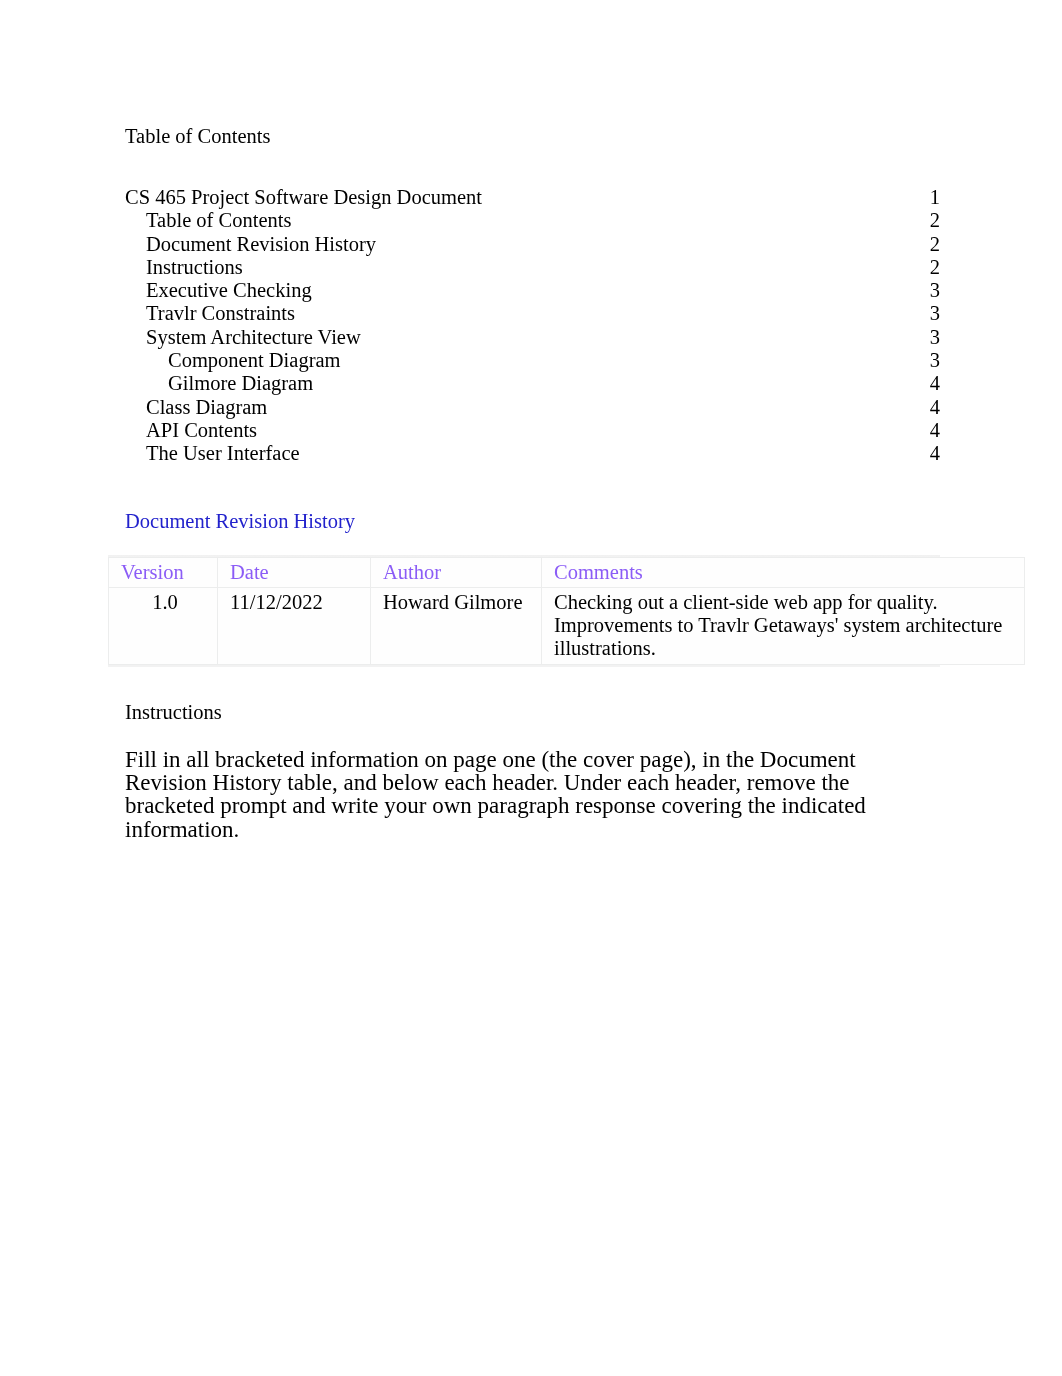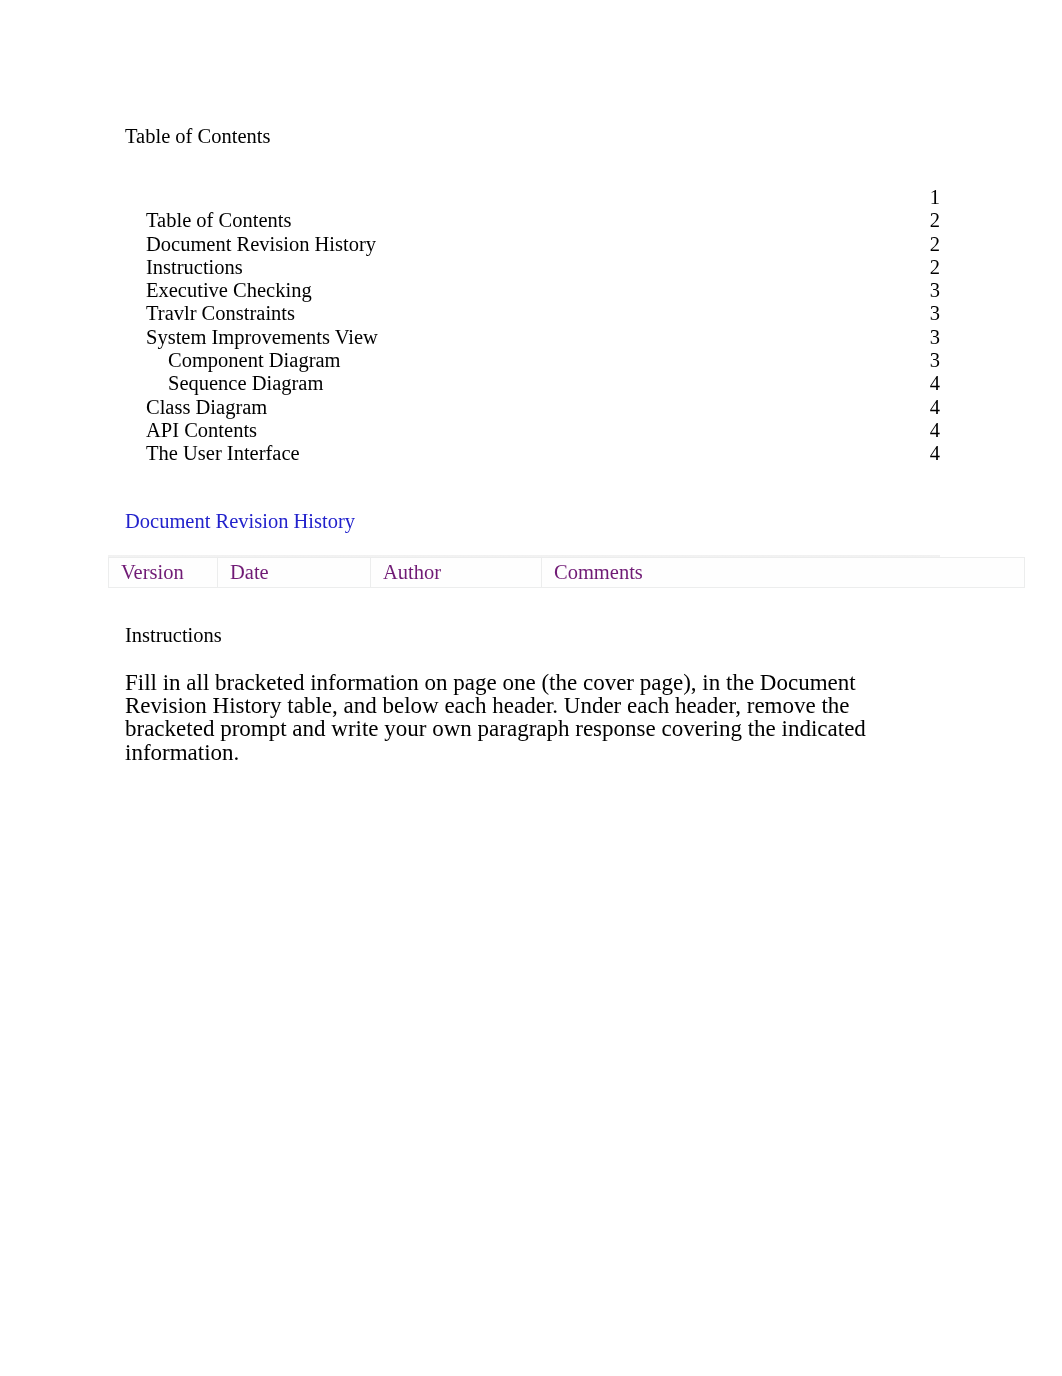--- a/index.html
+++ b/index.html
@@ -88,21 +88,21 @@
   table.rev td {
     vertical-align: top;
     padding: 3px 8px 3px 12px;
     border: 1px solid #eceded;
     background: #fefefe;
   }
   table.rev td.c-version { width: 88px; }
   table.rev td.c-date    { width: 132px; }
   table.rev td.c-author  { width: 150px; }
   table.rev td.c-comments{ width: 462px; }
-  .hdr td { color: #701a75; }
+  .hdr td { color: #8b5cf6; }
   .val-version { text-align: center; }
   .row-body td { height: 68px; }
   .row-body td.c-comments { height: auto; }
 
   
   .h-plain {
     font-size: 20.5px;
     line-height: 24px;
     margin: 33px 0 0 0;
   }
@@ -127,20 +127,21 @@
 </head>
 <body>
 
 <div class="page">
   <div class="content">
 
     <div class="toc-title">Table of Contents</div>
 
     <div class="toc-list" id="toc-list">
         <div class="toc-row lvl-0">
+          <span class="label">CS 465 Project Software Design Document</span>
           <span class="filler"></span>
           <span class="pageno">1</span>
         </div>
         <div class="toc-row lvl-1">
           <span class="label">Table of Contents</span>
           <span class="filler"></span>
           <span class="pageno">2</span>
         </div>
         <div class="toc-row lvl-1">
           <span class="label">Document Revision History</span>
@@ -156,31 +157,31 @@
           <span class="label">Executive Checking</span>
           <span class="filler"></span>
           <span class="pageno">3</span>
         </div>
         <div class="toc-row lvl-1">
           <span class="label">Travlr Constraints</span>
           <span class="filler"></span>
           <span class="pageno">3</span>
         </div>
         <div class="toc-row lvl-1">
-          <span class="label">System Improvements View</span>
+          <span class="label">System Architecture View</span>
           <span class="filler"></span>
           <span class="pageno">3</span>
         </div>
         <div class="toc-row lvl-2">
           <span class="label">Component Diagram</span>
           <span class="filler"></span>
           <span class="pageno">3</span>
         </div>
         <div class="toc-row lvl-2">
-          <span class="label">Sequence Diagram</span>
+          <span class="label">Gilmore Diagram</span>
           <span class="filler"></span>
           <span class="pageno">4</span>
         </div>
         <div class="toc-row lvl-1">
           <span class="label">Class Diagram</span>
           <span class="filler"></span>
           <span class="pageno">4</span>
         </div>
         <div class="toc-row lvl-1">
           <span class="label">API Contents</span>
@@ -198,20 +199,26 @@
 
     <div class="table-wrap">
       <table class="rev">
         <tbody>
           <tr class="hdr">
             <td class="c-version">Version</td>
             <td class="c-date">Date</td>
             <td class="c-author">Author</td>
             <td class="c-comments">Comments</td>
           </tr>
+          <tr class="row-body">
+            <td class="c-version val-version">1.0</td>
+            <td class="c-date">11/12/2022</td>
+            <td class="c-author">Howard Gilmore</td>
+            <td class="c-comments">Checking out a client-side web app for quality. Improvements to Travlr Getaways' system architecture illustrations.</td>
+          </tr>
         </tbody>
       </table>
     </div>
 
     <div class="h-plain">Instructions</div>
 
     <div class="body-para">Fill in all bracketed information on page one (the cover page), in the Document Revision History table, and below each header. Under each header, remove the bracketed prompt and write your own paragraph response covering the indicated information.</div>
 
   </div>
 

